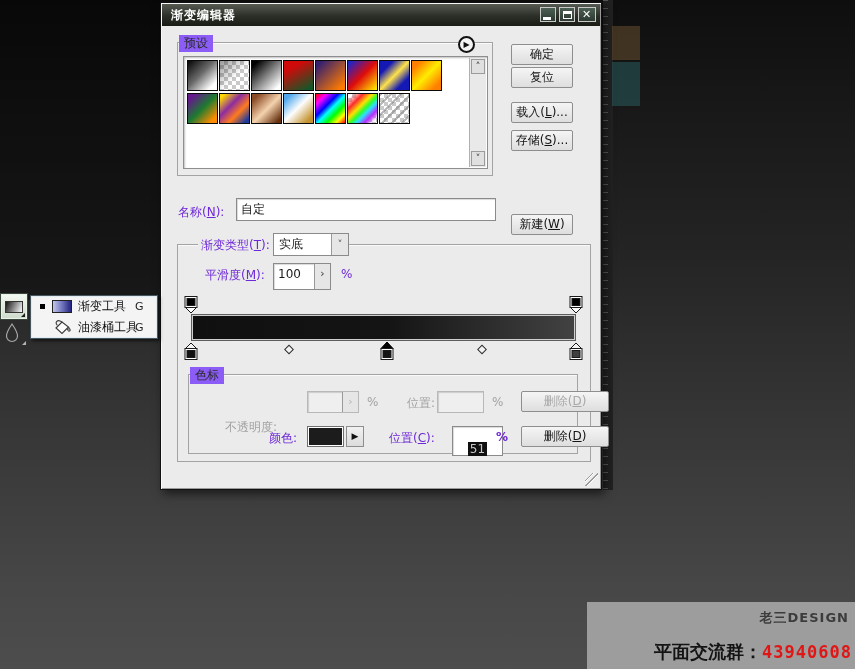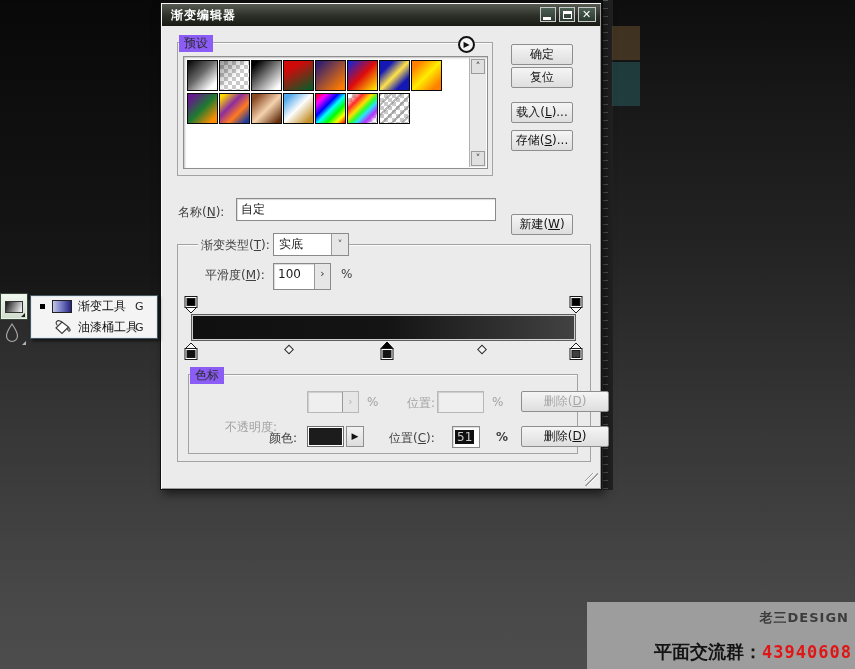--- a/index.html
+++ b/index.html
@@ -47,21 +47,21 @@
   
   .btn{position:absolute;width:62px;height:21px;background:linear-gradient(180deg,#f5f5f5,#dedede);
     border:1px solid #8e8e8e;border-radius:2px;text-align:center;line-height:19px;font-size:12px;color:#141414;cursor:pointer;}
   .btn .key{text-decoration:underline;}
   .btn.b-ok{left:350px;top:41px;} .btn.b-reset{left:350px;top:64px;}
   .btn.b-load{left:350px;top:99px;} .btn.b-save{left:350px;top:127px;}
   .btn.b-new{left:350px;top:211px;}
   .btn.b-del1{left:332px;top:16px;width:88px;color:#a8a8a8;}
   .btn.b-del2{left:332px;top:51px;width:88px;}
 
-  .lbl{position:absolute;white-space:nowrap;color:#404040;}
+  .lbl{position:absolute;white-space:nowrap;color:#6d28d9;}
   .lbl .key{text-decoration:underline;}
   .lbl.disabled{color:#a2a2a2;}
   .input{position:absolute;background:#fff;border:1px solid #8a8a8a;box-shadow:inset 1px 1px 1px rgba(0,0,0,.15);
     padding:2px 4px;line-height:17px;cursor:text;}
   .name-input{left:75px;top:195px;width:260px;height:23px;}
 
   
   .type-frame{left:16px;top:241px;width:414px;height:218px;}
   .dropdown{position:absolute;left:112px;top:230px;width:76px;height:23px;background:#fff;border:1px solid #8a8a8a;cursor:pointer;}
   .dropdown .val{position:absolute;left:5px;top:2px;line-height:17px;}
@@ -81,21 +81,21 @@
     background:#f2f2f2;border:1px solid #2a2a2a;cursor:pointer;}
 
   
   .stops-group{left:27px;top:371px;width:390px;height:80px;}
   .op-input{left:118px;top:16px;width:52px;height:22px;background:#efefef;border-color:#b8b8b8;padding-right:18px;}
   .pos-input-dis{left:248px;top:16px;width:47px;height:22px;background:#efefef;border-color:#b8b8b8;}
   .color-swatch{position:absolute;left:118px;top:51px;width:37px;height:21px;background:#1c1c1c;
     border:1px solid #6f6f6f;box-shadow:inset 0 0 0 1px #fff;cursor:pointer;}
   .swatch-arrow{position:absolute;left:157px;top:51px;width:18px;height:21px;background:linear-gradient(180deg,#f2f2f2,#dcdcdc);
     border:1px solid #8e8e8e;text-align:center;line-height:19px;font-size:9px;color:#111;cursor:pointer;}
-  .pos-input{left:263px;top:51px;width:28px;height:22px;padding:2px 2px;}
+  .pos-input{left:263px;top:51px;width:51px;height:22px;padding:14px 2px;text-align:center;}
   .pos-input .sel{background:#101010;color:#c8c8c8;padding:0 2px;}
 
   .resize-grip{position:absolute;right:3px;bottom:3px;width:13px;height:13px;cursor:nwse-resize;
     background:linear-gradient(135deg,rgba(0,0,0,0) 0 5px,#9a9a9a 5px 6px,#fff 6px 7px,rgba(0,0,0,0) 7px 9px,#9a9a9a 9px 10px,#fff 10px 11px,rgba(0,0,0,0) 11px);}
 
   
   .tool-btn{position:absolute;left:1px;top:294px;width:26px;height:25px;background:linear-gradient(180deg,#f2f8f0,#cfdccd);
     border:1px solid #e8f2e6;box-shadow:0 0 0 1px #38463c;display:flex;align-items:center;justify-content:center;cursor:pointer;}
   .tool-btn .grad-swatch{width:18px;height:12px;background:linear-gradient(115deg,#151515,#fdfdfd);border:1px solid #333;}
   .corner-tri{position:absolute;right:1px;bottom:1px;width:0;height:0;border-left:4px solid rgba(0,0,0,0);border-bottom:4px solid #1a1a1a;}

